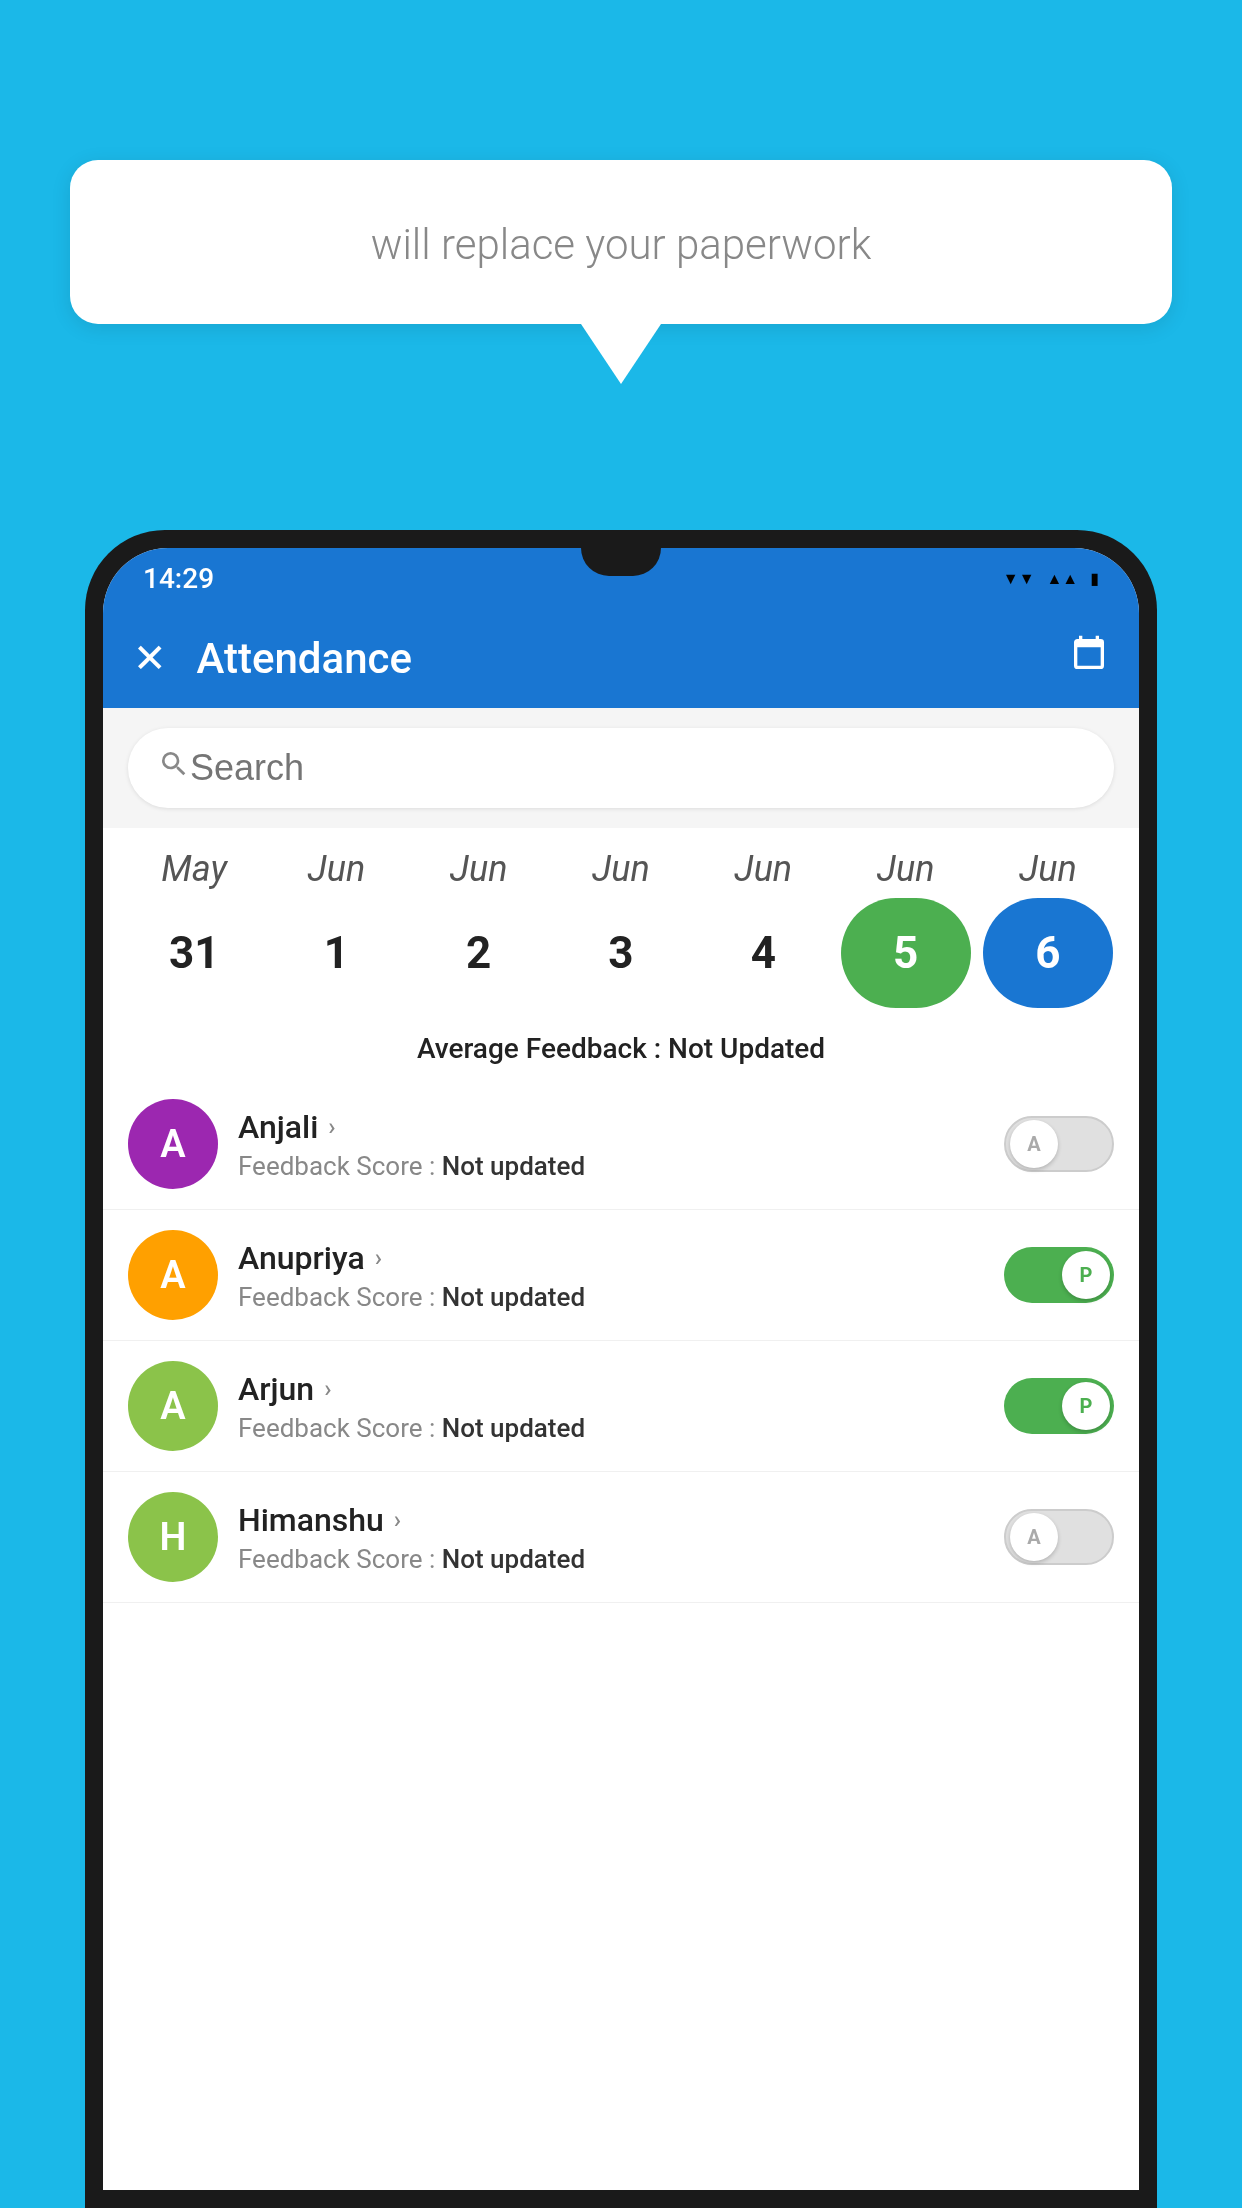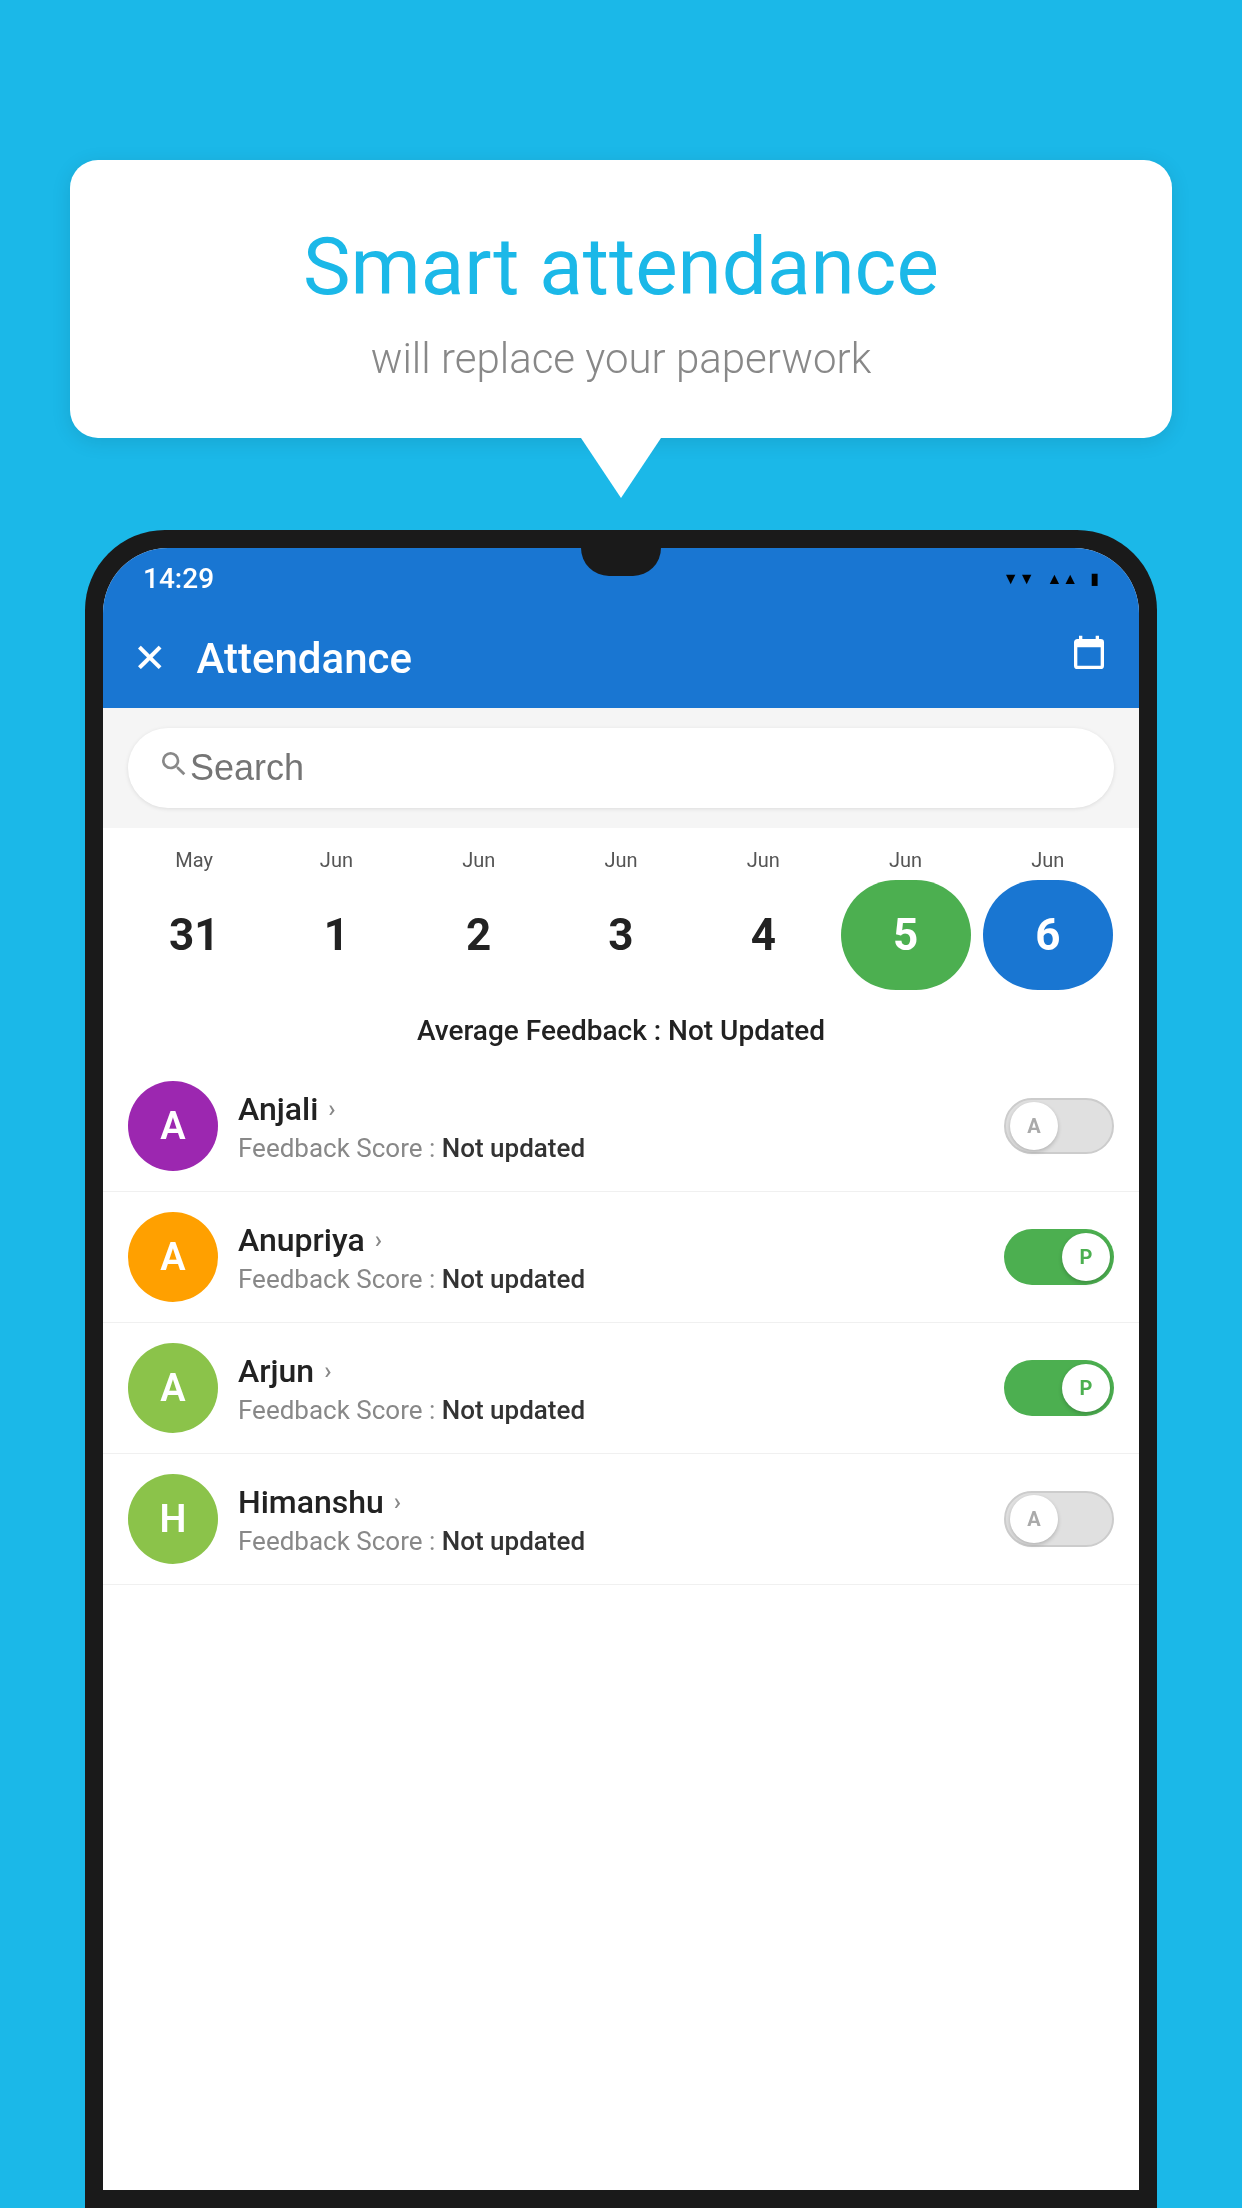--- a/index.html
+++ b/index.html
@@ -171,23 +171,24 @@
     }
 
     .calendar-months {
       display: flex;
       justify-content: space-around;
       margin-bottom: 8px;
     }
 
     .calendar-month {
       color: #555;
-      font-size: 20px;
+      font-size: 36px;
       text-align: center;
       width: 130px;
+      font-style: italic;
     }
 
     .calendar-dates {
       display: flex;
       justify-content: space-around;
       align-items: center;
     }
 
     .calendar-date {
       width: 130px;
@@ -359,21 +360,20 @@
 
     .toggle.on .toggle-knob {
       color: #4caf50;
     }
   </style>
 </head>
 <body>
 
 <div class="speech-bubble-container">
   <div class="speech-bubble">
-    <div class="speech-bubble-title">Smart attendance</div>
     <div class="speech-bubble-subtitle">will replace your paperwork</div>
   </div>
   <div class="speech-bubble-tail"></div>
 </div>
 
 <div class="phone-frame">
   <div class="phone-screen">
 
     <div class="status-bar">
       <div class="notch"></div>

